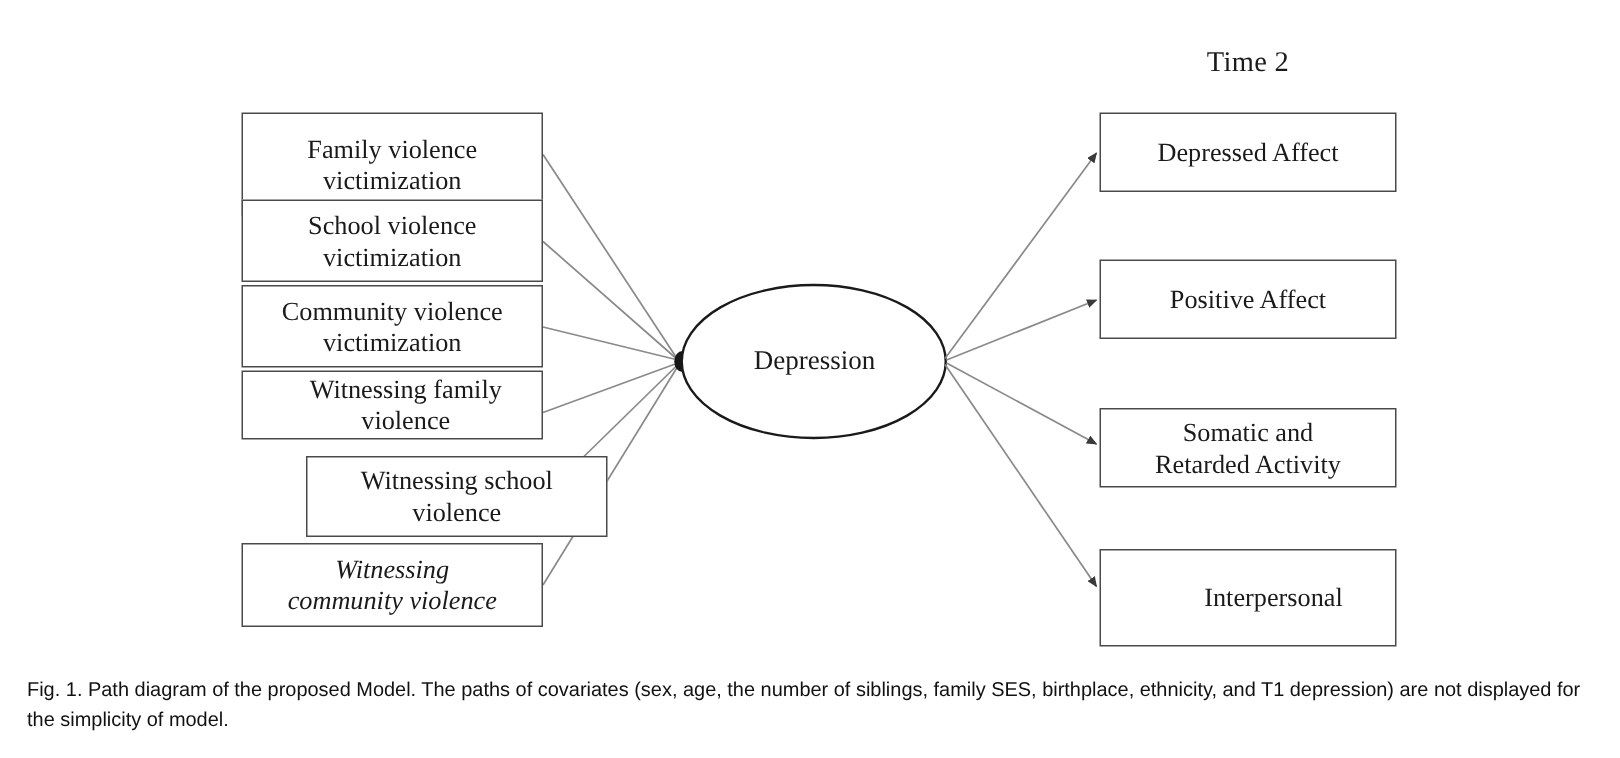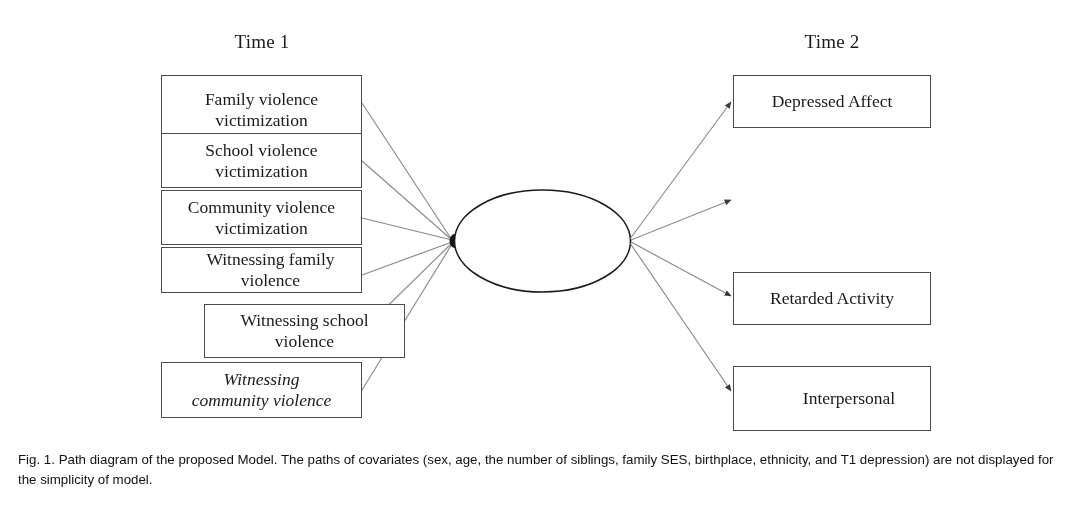--- a/index.html
+++ b/index.html
@@ -123,21 +123,20 @@
     <ellipse cx="542.5" cy="241" rx="88" ry="51" fill="#ffffff" stroke="#1a1a1a" stroke-width="1.6"></ellipse>
 
     <g stroke="#8a8a8a" stroke-width="1.15" fill="none" marker-end="url(#arrowhead)">
       <line x1="630" y1="239" x2="731" y2="102"></line>
       <line x1="631" y1="240" x2="731" y2="200"></line>
       <line x1="631" y1="242" x2="731" y2="296"></line>
       <line x1="630" y1="243" x2="731" y2="391"></line>
     </g>
   </svg>
 
-  <div class="time-header" id="time1-header">Time 1</div>
   <div class="time-header" id="time2-header">Time 2</div>
 
   <div class="node-box left-box" id="lb0">
     <div>
       <span>Family violence</span>
       <span>victimization</span>
     </div>
   </div>
   <div class="node-box left-box" id="lb1">
     <div>
@@ -163,28 +162,35 @@
       <span>violence</span>
     </div>
   </div>
   <div class="node-box left-box" id="lb5">
     <div>
       <span>Witnessing</span>
       <span>community violence</span>
     </div>
   </div>
 
+  <div id="latent-label">Depression</div>
 
   <div class="node-box right-box" id="rb0">
     <div>
       <span>Depressed Affect</span>
     </div>
   </div>
+  <div class="node-box right-box" id="rb1">
+    <div>
+      <span>Positive Affect</span>
+    </div>
+  </div>
   <div class="node-box right-box" id="rb2">
     <div>
+      <span>Somatic and</span>
       <span>Retarded Activity</span>
     </div>
   </div>
   <div class="node-box right-box" id="rb3">
     <div>
       <span>Interpersonal</span>
     </div>
   </div>
 
 </div>

